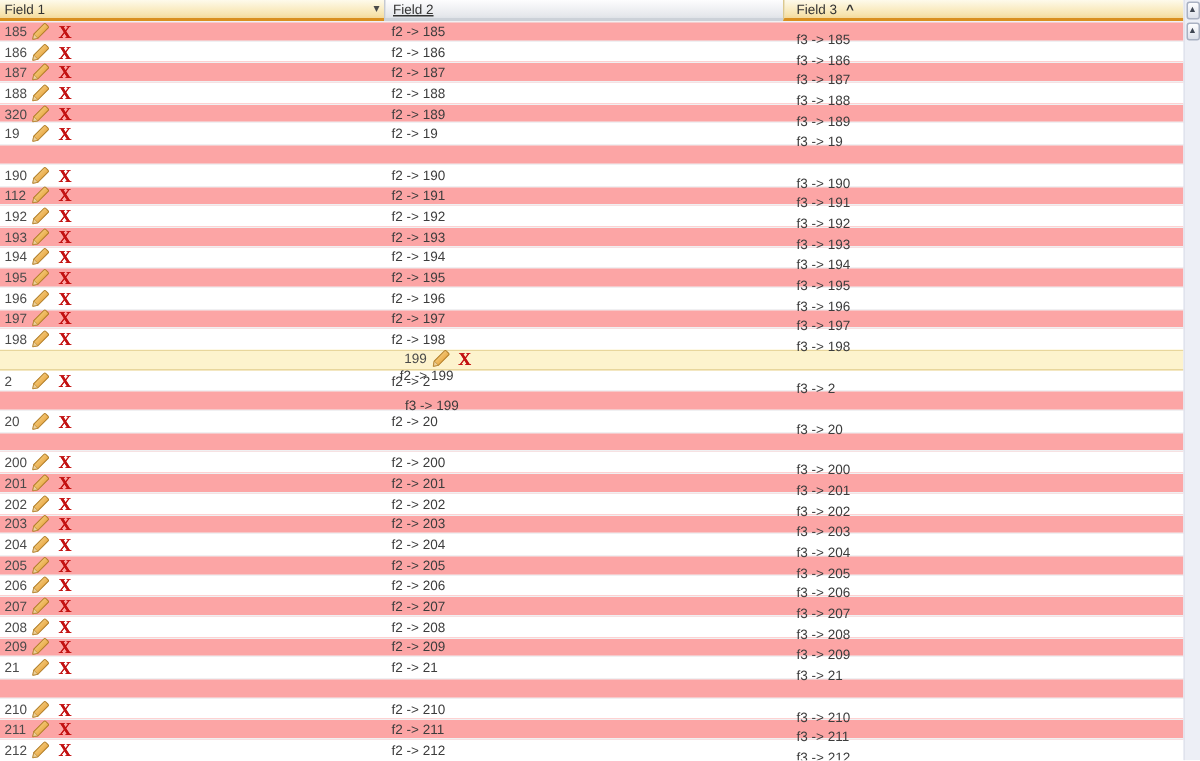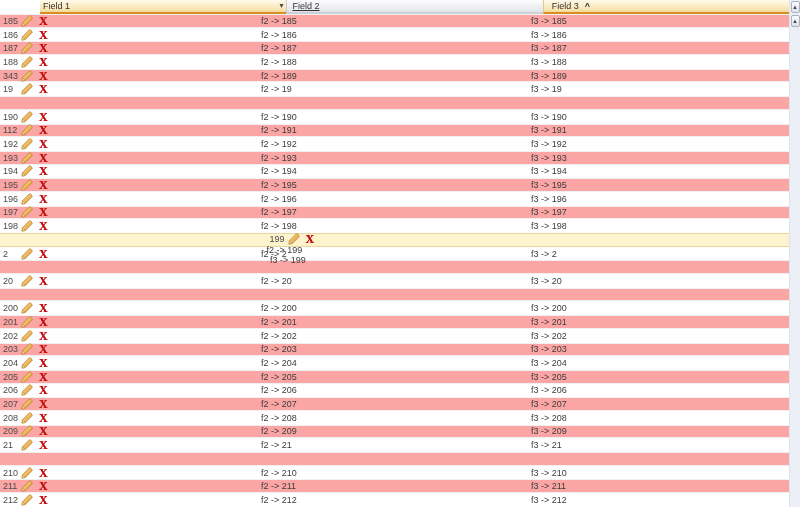--- a/index.html
+++ b/index.html
@@ -1,19 +1,19 @@
 <!DOCTYPE html>
 <html><head>
 <meta charset="utf-8">
 <style>
   html,body { margin:0; padding:0; background:#fff; font-family:"Liberation Sans",sans-serif; }
   .grid { position:relative; width:800px; height:507px; overflow:hidden; background:#fff; }
 
   
-  .ghead { display:flex; height:14px; position:relative; z-index:2;padding-left:40px; }
+  .ghead { display:flex; height:14px; position:relative; z-index:2; }
   .hcell { box-sizing:border-box; height:14px; font-size:9px; color:#333;
            display:flex; align-items:center; position:relative; white-space:nowrap; cursor:pointer; }
   .hcell.hot   { background:linear-gradient(#fefaeb, #f7e4ae 80%, #f3d99b);
                  border-bottom:2px solid #d98f1f; }
   .hcell.plain { background:linear-gradient(#fdfdfe, #e6e8ec 85%, #dfe2e7);
                  border-bottom:2px solid #ccd1d8; border-left:1px solid #c6cad1;text-decoration:underline; }
   .hc1 { width:256px; padding-left:3px; }
   .hc2 { width:266px; padding-left:5px; }
   .hc3 { width:267px; padding-left:8px; border-left:1px solid #dcc98f; }
   .menu-trigger { position:absolute; right:3px; top:0; height:12px; line-height:12px;
@@ -21,21 +21,21 @@
   .sort-ind { margin-left:6px; font-size:9px; font-weight:bold; color:#333; }
 
   
   .gbody { position:absolute; top:14px; left:0; width:789px; bottom:0; z-index:1; }
   .row { display:flex; height:13.694px; align-items:center; font-size:9px; color:#3c3c3c; }
   .row.alt { background:#fca5a5; box-shadow: inset 0 1px 0 #f0f0f2, inset 0 -1px 0 #f0f0f2; }
   .row.hl  { background:#fdf3cd; box-shadow: inset 0 1px 0 #e8d69c, inset 0 -1px 0 #e8d69c; flex-direction: column; }
   .row.blank .c1 > * , .row.blank .c2, .row.blank .c3 { visibility:hidden; }
   .c1 { width:256px; box-sizing:border-box; padding-left:3px; display:flex; align-items:center; }
   .c2 { width:266px; box-sizing:border-box; padding-left:5px; white-space:nowrap; }
-  .c3 { width:267px; box-sizing:border-box; padding-left:9px; white-space:nowrap; }
+  .c3 { width:267px; box-sizing:border-box; padding-left:9px; white-space:nowrap;margin-top:10px; }
   .num { display:inline-block; min-width:16px; color:#4a4a4a; }
   .picon { width:12px; height:12px; margin-left:2px; flex:none; cursor:pointer; }
   .del { margin-left:6px; font-family:"Liberation Serif",serif; font-weight:bold;
          font-size:12px; line-height:12px; color:#c31111; cursor:pointer;
          text-shadow:0 0 0.4px #c31111; }
 
   
   .sbar { position:absolute; top:0; right:0; width:11px; height:507px; box-sizing:border-box;
           background:#edeff6; border-left:1px solid #e0e3ed; z-index:3; }
   .sb-btn { width:9px; height:12px; margin:1px auto 0; box-sizing:border-box;
@@ -117,21 +117,21 @@
       <svg class="picon" viewBox="0 0 12 12">
             <use href="#pencil-shape"></use>
           </svg>
       <span class="del">X</span>
     </div>
     <div class="c2">f2 -&gt; 188</div>
     <div class="c3">f3 -&gt; 188</div>
   </div>
       <div class="row alt">
     <div class="c1">
-      <span class="num">343</span>
+      <span class="num">320</span>
       <svg class="picon" viewBox="0 0 12 12">
             <use href="#pencil-shape"></use>
           </svg>
       <span class="del">X</span>
     </div>
     <div class="c2">f2 -&gt; 189</div>
     <div class="c3">f3 -&gt; 189</div>
   </div>
       <div class="row">
     <div class="c1">

